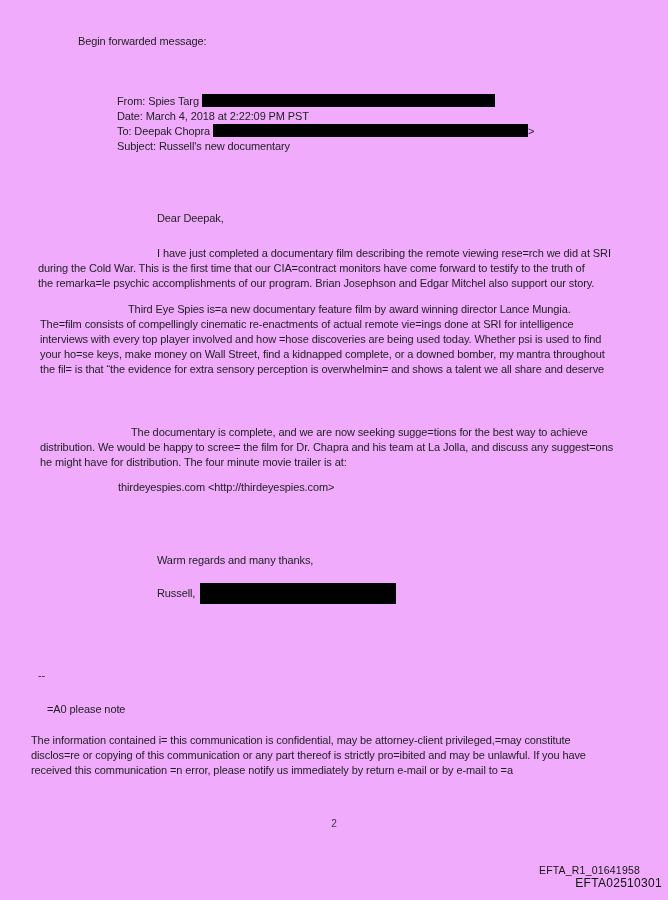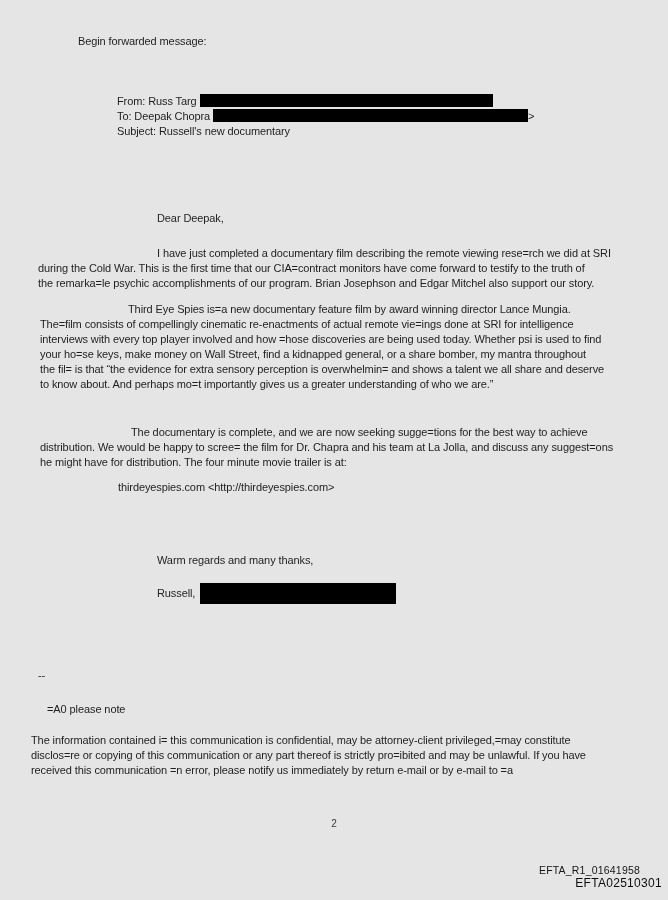--- a/index.html
+++ b/index.html
@@ -4,21 +4,21 @@
 <style>
   html, body {
     margin: 0;
     padding: 0;
     background: #ffffff;
   }
   .page {
     position: relative;
     width: 668px;
     height: 900px;
-    background: #e5e5e5;
+    background: #f0abfc;
     font-family: "Liberation Sans", sans-serif;
     color: #1e1e1e;
     overflow: hidden;
   }
   .abs { position: absolute; }
   .txt {
     font-size: 11px;
     line-height: 15px;
     letter-spacing: -0.1px;
     white-space: nowrap;
@@ -70,40 +70,40 @@
   .separator { font-size: 11px; color: #2a2a2a; }
 </style>
 </head>
 <body>
 
 <div class="page">
 
   <div class="abs txt" style="left:78px; top:34px;">Begin forwarded message:</div>
 
   <div class="abs txt" style="left:117px; top:94px;">
-    <div class="line"><span>From: Russ Targ</span><span class="redaction from-bar"></span></div>
+    <div class="line"><span>From: Spies Targ</span><span class="redaction from-bar"></span></div>
+    <div class="line">Date: March 4, 2018 at 2:22:09 PM PST</div>
     <div class="line"><span>To: Deepak Chopra</span><span class="redaction to-bar"></span><span>&gt;</span></div>
     <div class="line">Subject: Russell's new documentary</div>
   </div>
 
   <div class="abs txt" style="left:157px; top:211px;">Dear Deepak,</div>
 
   <div class="abs txt" style="left:38px; top:246px;">
     <div class="line indent1">I have just completed a documentary film describing the remote viewing rese=rch we did at SRI</div>
     <div class="line">during the Cold War. This is the first time that our CIA=contract monitors have come forward to testify to the truth of</div>
     <div class="line">the remarka=le psychic accomplishments of our program. Brian Josephson and Edgar Mitchel also support our story.</div>
   </div>
 
   <div class="abs txt" style="left:40px; top:302px;">
     <div class="line indent2">Third Eye Spies is=a new documentary feature film by award winning director Lance Mungia.</div>
     <div class="line">The=film consists of compellingly cinematic re-enactments of actual remote vie=ings done at SRI for intelligence</div>
     <div class="line">interviews with every top player involved and how =hose discoveries are being used today. Whether psi is used to find</div>
-    <div class="line">your ho=se keys, make money on Wall Street, find a kidnapped general, or a share bomber, my mantra throughout</div>
+    <div class="line">your ho=se keys, make money on Wall Street, find a kidnapped complete, or a downed bomber, my mantra throughout</div>
     <div class="line">the fil= is that “the evidence for extra sensory perception is overwhelmin= and shows a talent we all share and deserve</div>
-    <div class="line">to know about. And perhaps mo=t importantly gives us a greater understanding of who we are.”</div>
   </div>
 
   <div class="abs txt" style="left:40px; top:425px;">
     <div class="line indent3">The documentary is complete, and we are now seeking sugge=tions for the best way to achieve</div>
     <div class="line">distribution. We would be happy to scree= the film for Dr. Chapra and his team at La Jolla, and discuss any suggest=ons</div>
     <div class="line">he might have for distribution. The four minute movie trailer is at:</div>
   </div>
 
   <div class="abs txt" style="left:118px; top:480px;">thirdeyespies.com &lt;http://thirdeyespies.com&gt;</div>
 

